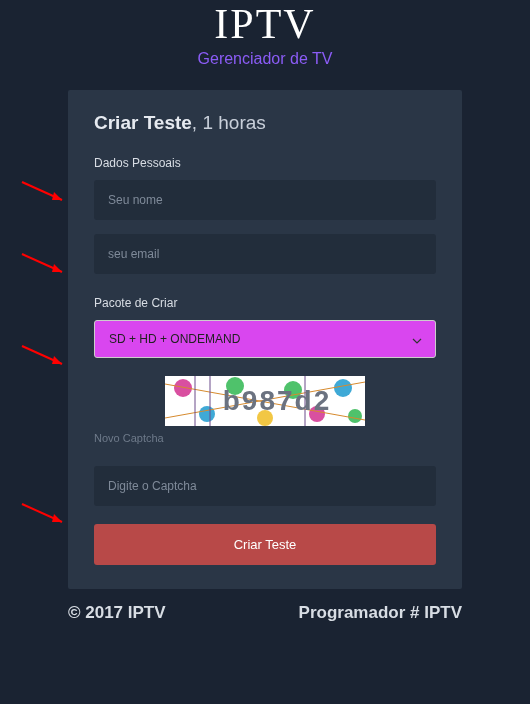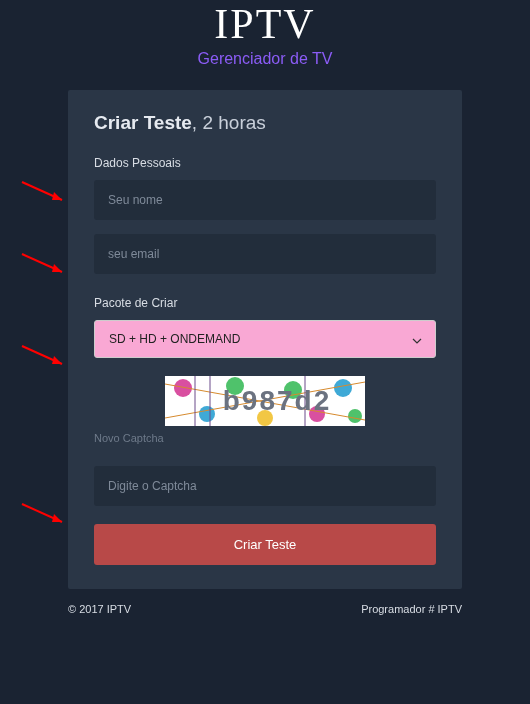--- a/index.html
+++ b/index.html
@@ -56,21 +56,21 @@
     margin-bottom: 14px;
     outline: none;
   }
   .input::placeholder { color: #7f8a99; }
   .select-wrap {
     position: relative;
     margin-bottom: 18px;
   }
   .select {
     width: 100%;
-    background: #f9a8d4;
+    background: #d946ef;
     border: 1px solid #ccc;
     border-radius: 3px;
     padding: 11px 14px;
     color: #222;
     font-size: 12px;
     appearance: none;
     outline: none;
     cursor: pointer;
   }
   .select-caret {
@@ -114,40 +114,40 @@
     border-radius: 3px;
     padding: 13px 0;
     color: #fff;
     font-size: 13px;
     cursor: pointer;
   }
   .footer {
     margin: 14px 68px 0 68px;
     display: flex;
     justify-content: space-between;
-    font-size: 11px;
+    font-size: 17px;
     color: #d8dde4;
-    font-weight: 400;
+    font-weight: 700;
   }
   .arrow {
     position: absolute;
     pointer-events: none;
   }
 </style>
 </head>
 <body>
 
 <div class="brand">
   <div class="brand-title">IPTV</div>
   <div class="brand-sub">Gerenciador de TV</div>
 </div>
 
 <div class="card">
   <div class="card-title">
-    <span class="bold">Criar Teste</span><span class="light">, 2 horas</span>
+    <span class="bold">Criar Teste</span><span class="light">, 1 horas</span>
   </div>
 
   <div class="section-label">Dados Pessoais</div>
 
   <input class="input" type="text" placeholder="Seu nome" style="">
   <input class="input" type="text" placeholder="seu email" style="">
 
   <div class="section-label">Pacote de Criar</div>
 
   <div class="select-wrap">

